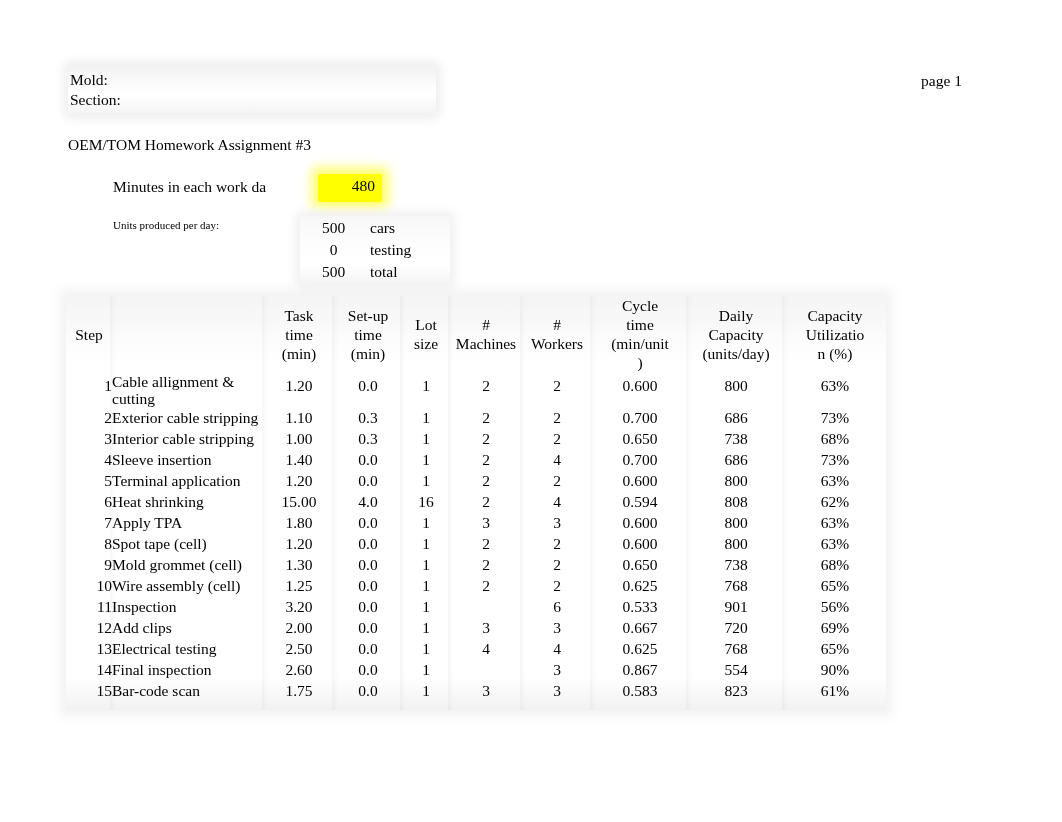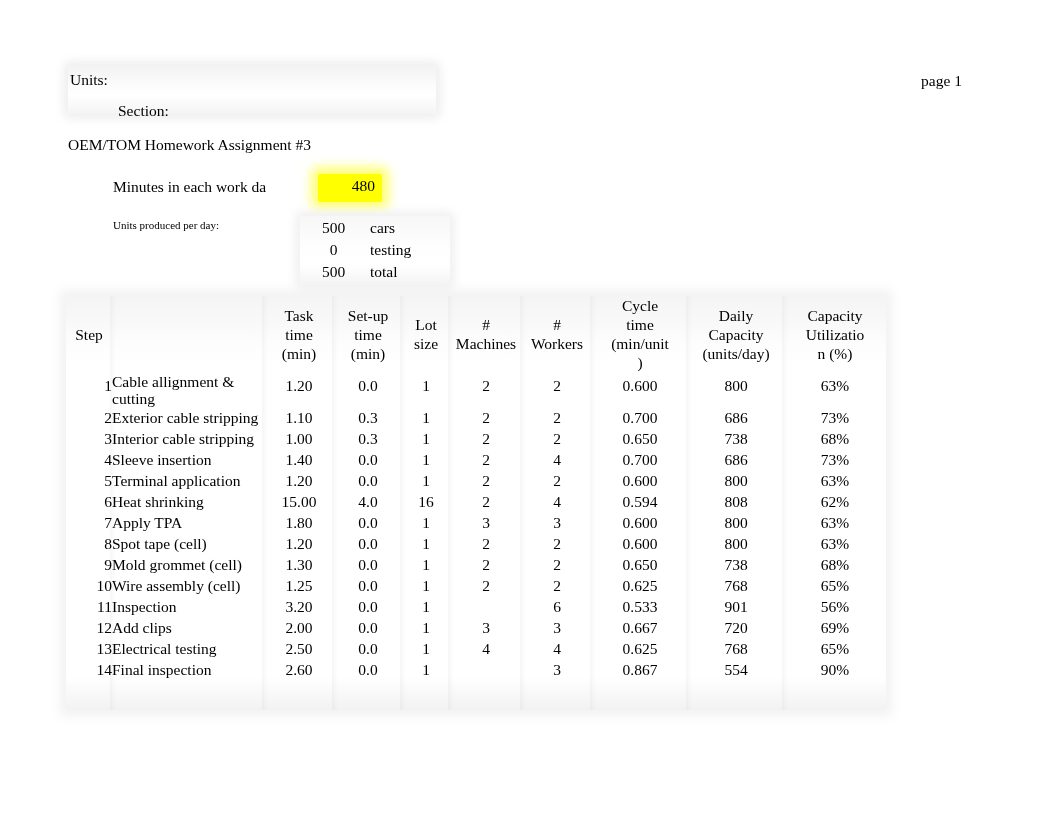--- a/index.html
+++ b/index.html
@@ -38,21 +38,21 @@
     border-radius: 3px;
   }
   .namebox .lbl {
     position: absolute;
     left: 2px;
     font-size: 15.5px;
     line-height: 20px;
     white-space: nowrap;
   }
   .namebox .lbl.n1 { top: 4px; }
-  .namebox .lbl.n2 { top: 35px; margin-left: 48px; }
+  .namebox .lbl.n2 { top: 24px; }
 
   .pageno {
     position: absolute;
     right: 100px;
     top: 72px;
     font-size: 15.5px;
     white-space: nowrap;
   }
 
   .assignment-title {
@@ -205,21 +205,21 @@
 
   
   .blurlayer { filter: blur(0.45px); }
 </style>
 </head>
 <body>
 
 <div class="sheet blurlayer">
 
   <div class="namebox">
-    <div class="lbl n1">Units:</div>
+    <div class="lbl n1">Mold:</div>
     <div class="lbl n2">Section:</div>
   </div>
 
   <div class="pageno">page 1</div>
 
   <div class="assignment-title">OEM/TOM Homework Assignment #3</div>
 
   <div class="minutes-label">Minutes in each work da</div>
   <div class="minutes-cell">
     <span>480</span>
@@ -472,17 +472,29 @@
             <td class="nm">Final inspection</td>
             <td class="num">2.60</td>
             <td class="num">0.0</td>
             <td class="num">1</td>
             <td class="num"></td>
             <td class="num">3</td>
             <td class="num">0.867</td>
             <td class="num">554</td>
             <td class="num">90%</td>
           </tr>
+          <tr>
+            <td class="step">15</td>
+            <td class="nm">Bar-code scan</td>
+            <td class="num">1.75</td>
+            <td class="num">0.0</td>
+            <td class="num">1</td>
+            <td class="num">3</td>
+            <td class="num">3</td>
+            <td class="num">0.583</td>
+            <td class="num">823</td>
+            <td class="num">61%</td>
+          </tr>
         </tbody>
     </table>
   </div>
 
 </div>
 
 </body></html>

